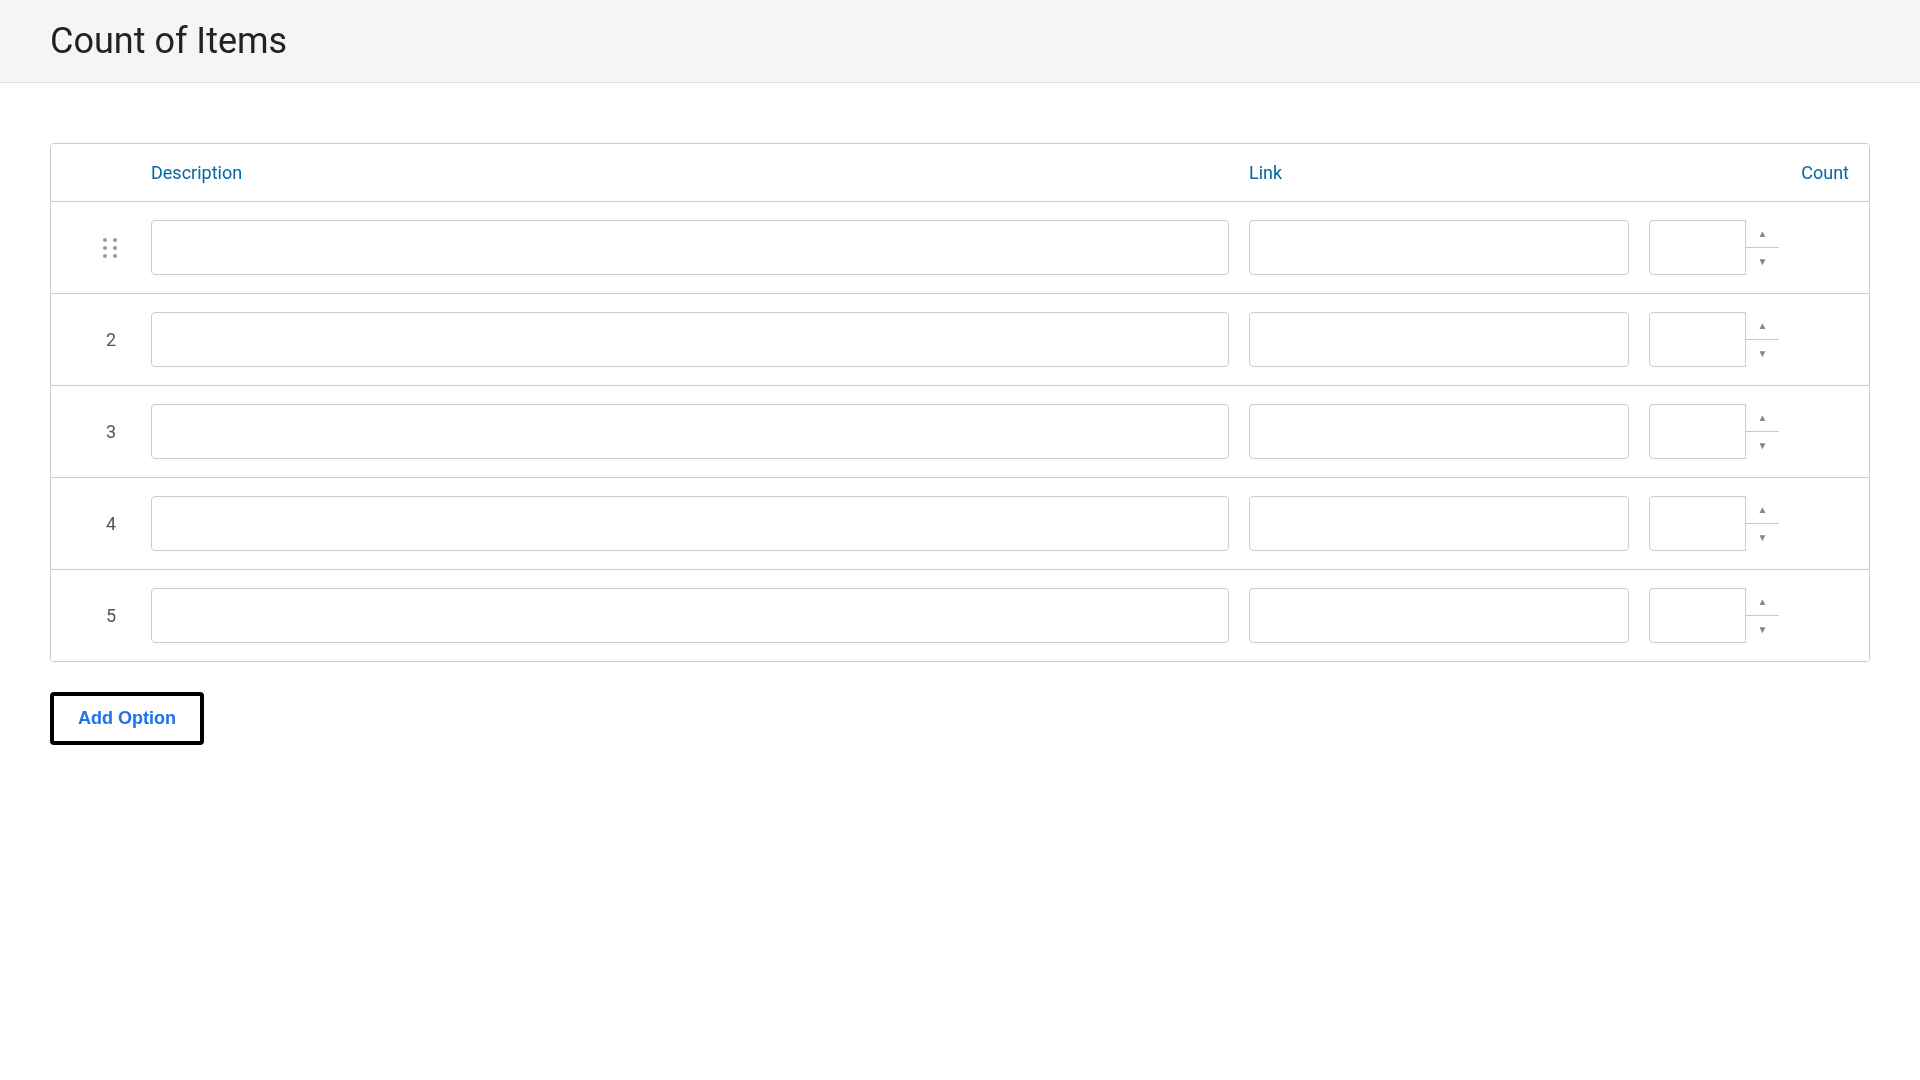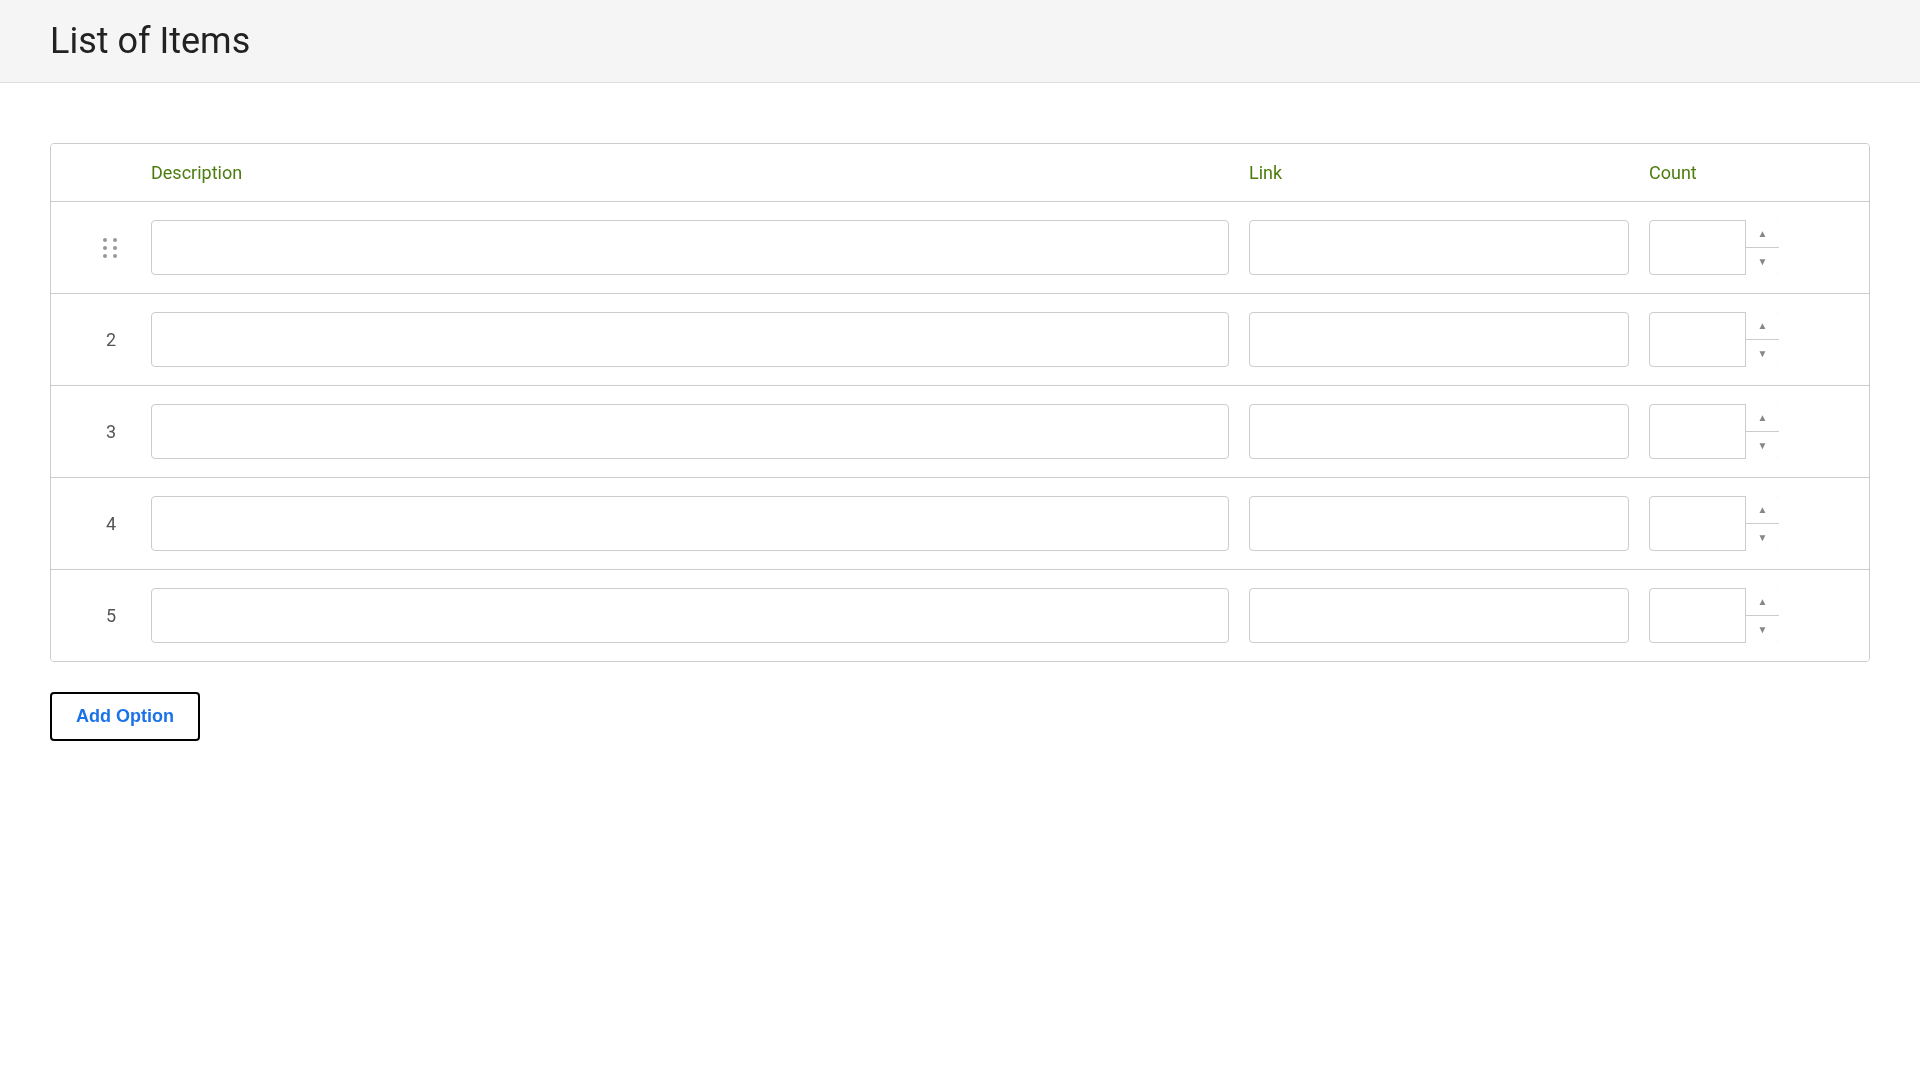--- a/index.html
+++ b/index.html
@@ -42,35 +42,35 @@
     .table-header {
       display: grid;
       grid-template-columns: 80px 1fr 400px 200px;
       padding: 10px 20px;
       background: #fff;
     }
 
     .table-header-cell {
       font-size: 18px;
       font-weight: 400;
-      color: #4d7c0f;
+      color: #0369a1;
       padding: 8px 0;
     }
 
     .table-header-cell.description {
       grid-column: 2;
     }
 
     .table-header-cell.link {
       grid-column: 3;
     }
 
     .table-header-cell.count {
       grid-column: 4;
-      text-align: left;
+      text-align: right;
     }
 
     .table-row {
       display: grid;
       grid-template-columns: 80px 1fr 400px 200px;
       align-items: center;
       padding: 18px 20px;
       border-top: 1px solid #ccc;
       background: #fff;
       min-height: 90px;
@@ -178,34 +178,34 @@
       border-radius: 0 4px 0 0;
     }
 
     .spinner-btn:last-child {
       border-radius: 0 0 4px 0;
     }
 
     .add-option-btn {
       margin-top: 30px;
       padding: 12px 24px;
-      border: 2px solid #000000;
+      border: 4px solid #000000;
       border-radius: 4px;
       background: #fff;
       color: #1a73e8;
       font-size: 18px;
       font-weight: 600;
       cursor: pointer;
     }
   </style>
 </head>
 <body>
 
 <div class="page-header">
-  <h1 class="page-title">List of Items</h1>
+  <h1 class="page-title">Count of Items</h1>
 </div>
 
 <div class="page-content">
 
   <div class="table-container">
 
     <div class="table-header">
       <div></div>
       <div class="table-header-cell description">Description</div>
       <div class="table-header-cell link">Link</div>

